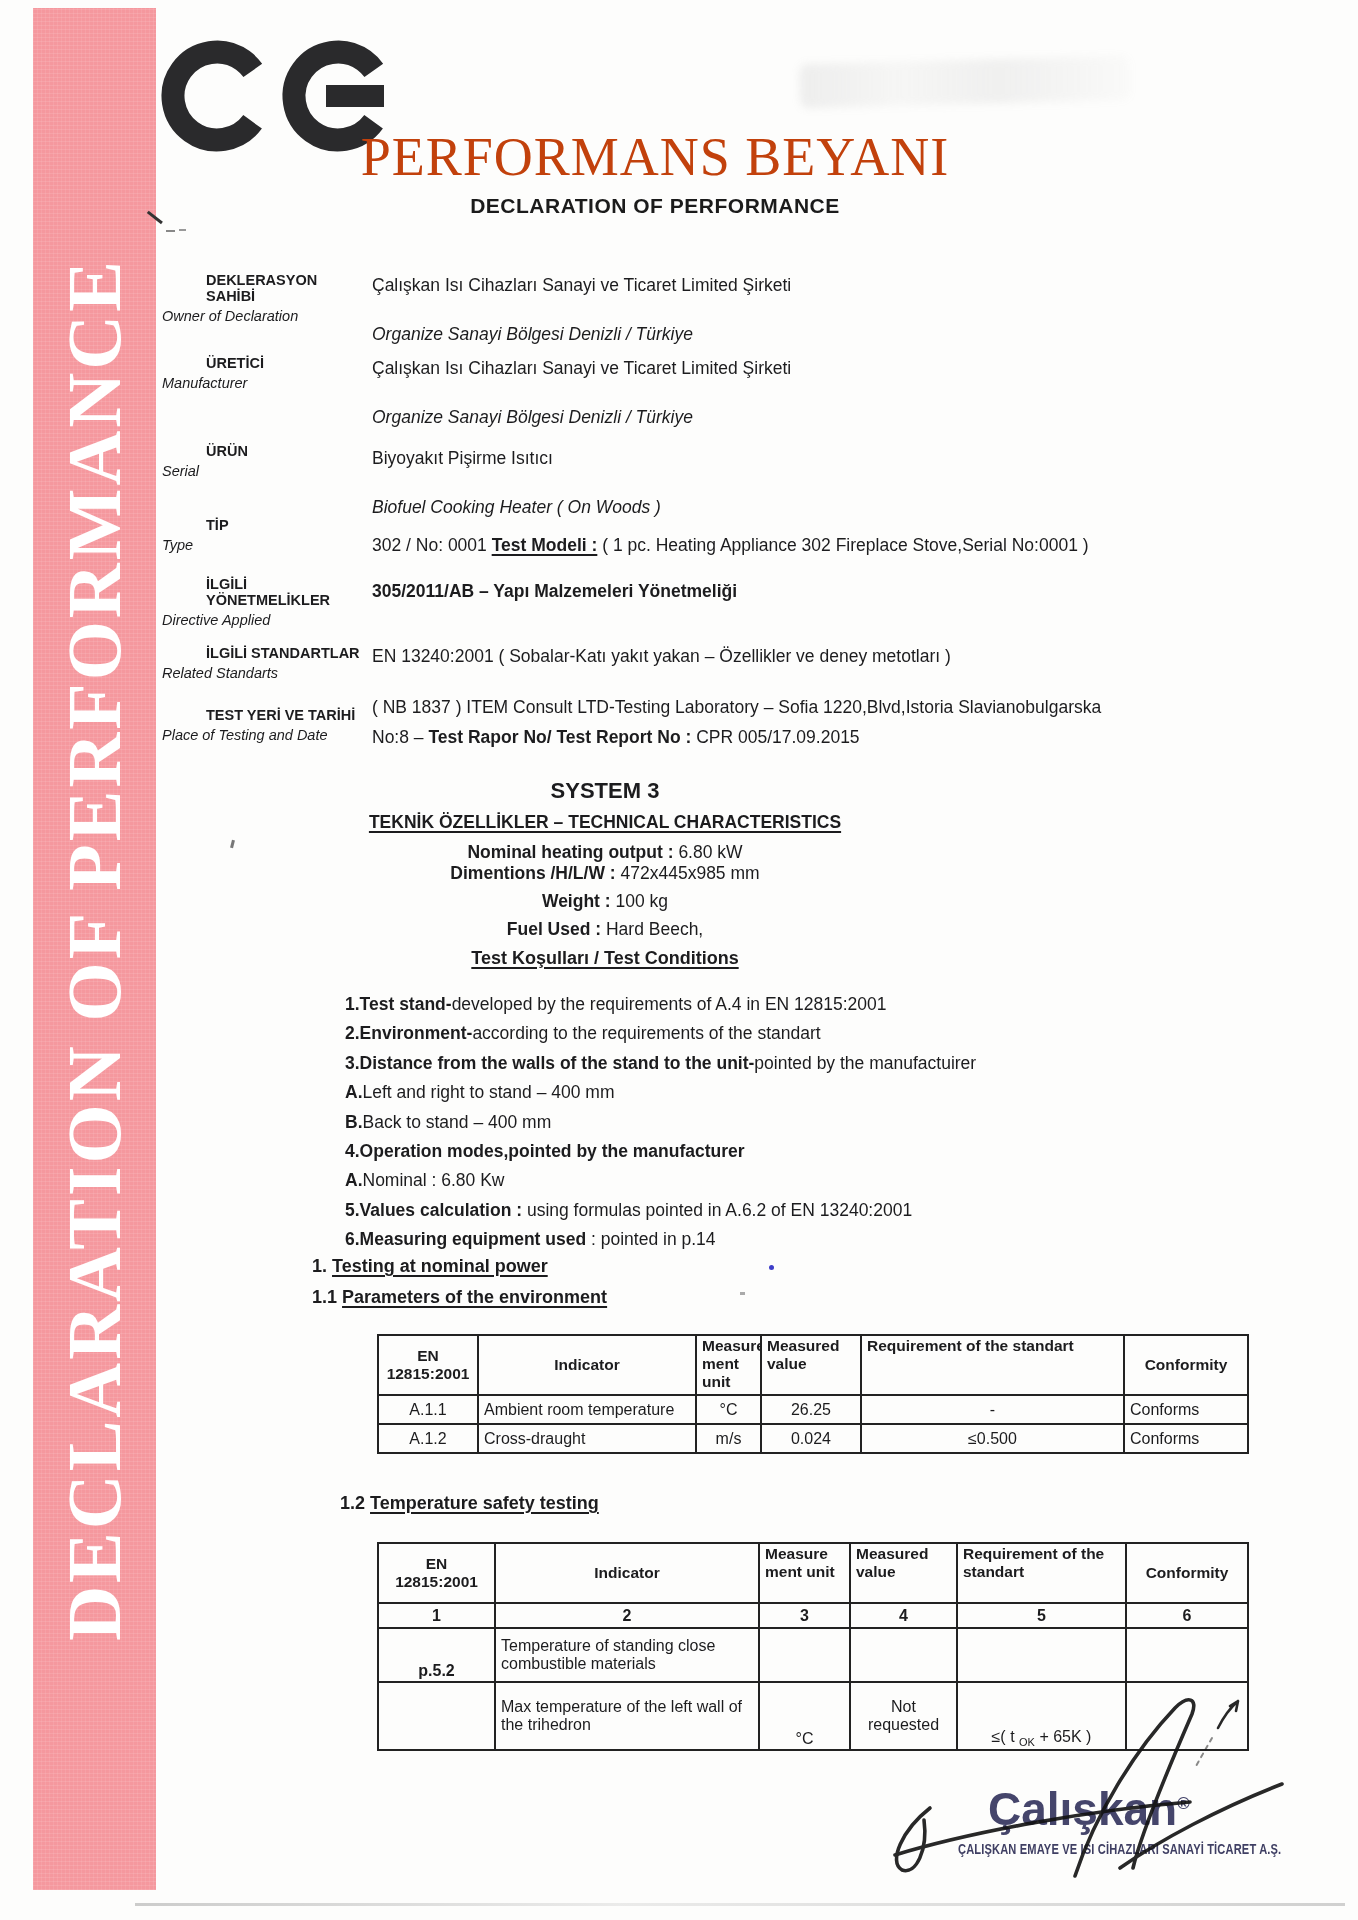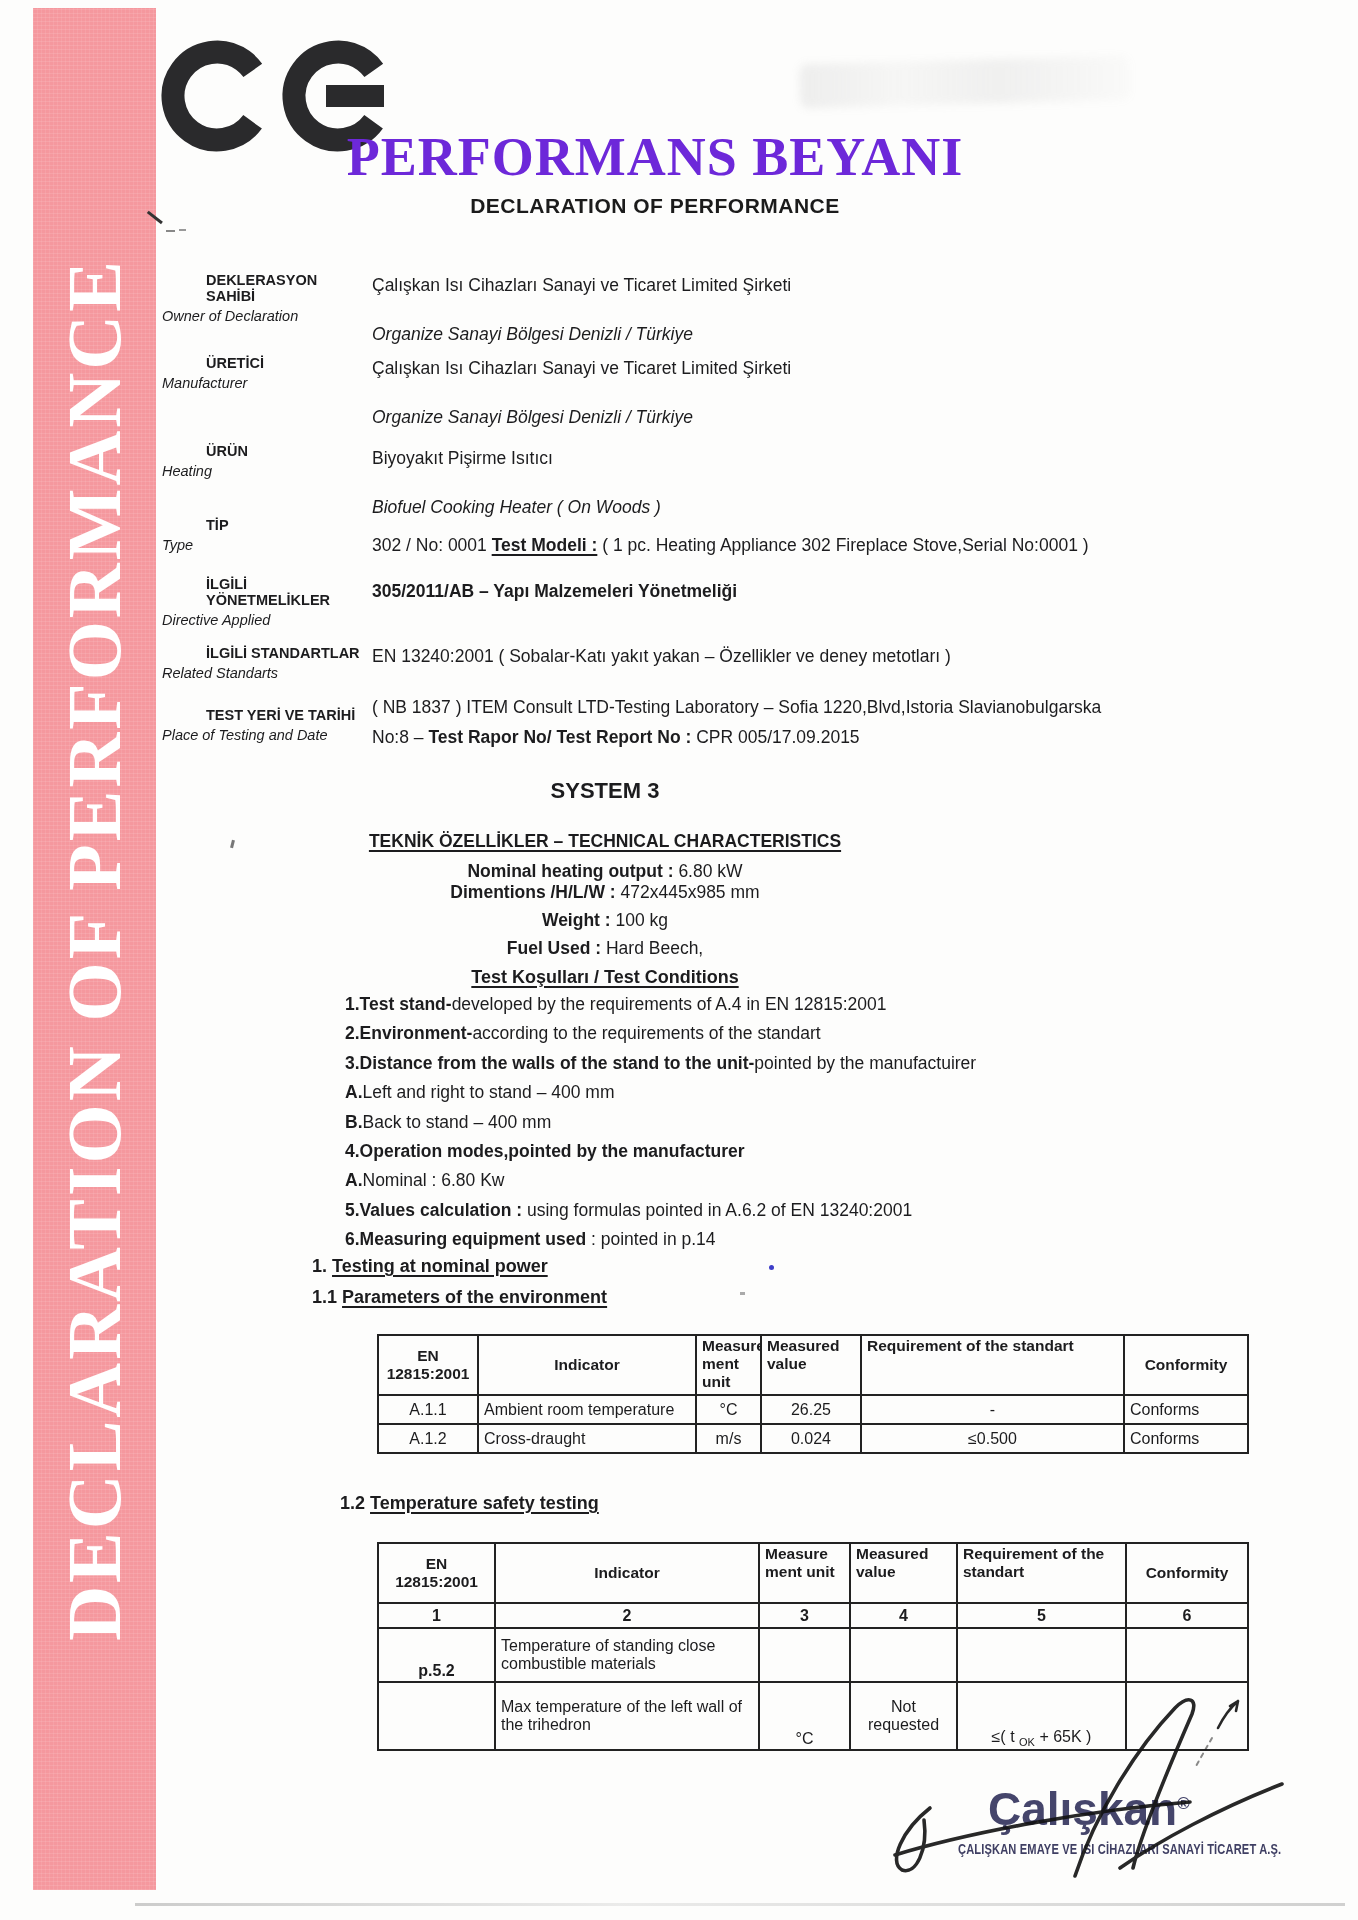--- a/index.html
+++ b/index.html
@@ -25,21 +25,21 @@
     font-weight:bold;font-size:76px;letter-spacing:3px;color:#ffffff;
   }
 
   
   .ce{left:160px;top:34px;}
 
   
   .title-wrap{left:180px;top:126px;width:950px;text-align:center;}
   .doc-title{
     font-family:"Liberation Serif","DejaVu Serif",serif;
-    font-weight:bold;font-size:54px;letter-spacing:1px;color:#6d28d9;
+    font-weight:normal;font-size:54px;letter-spacing:1px;color:#c2410c;
   }
   .doc-subtitle{font-weight:bold;font-size:21px;letter-spacing:.5px;margin-top:6px;color:#1b1b1b;}
 
   .ghost{
     left:800px;top:60px;width:330px;height:44px;border-radius:8px;
     transform:rotate(-1.5deg);
     background:linear-gradient(90deg, rgba(150,150,150,.30), rgba(120,120,120,.10) 30%, rgba(150,150,150,.26) 60%, rgba(170,170,170,.08));
     filter:blur(4px);opacity:.5;
   }
 
@@ -125,21 +125,21 @@
     <div class="lbl-tr">ÜRETİCİ</div>
     <div class="lbl-en">Manufacturer</div>
   </div>
   <div class="abs val" style="top:353px">
     <div>Çalışkan Isı Cihazları Sanayi ve Ticaret Limited Şirketi</div>
     <div class="italic">Organize Sanayi Bölgesi Denizli / Türkiye</div>
   </div>
 
   <div class="abs lbl" style="top:443px">
     <div class="lbl-tr">ÜRÜN</div>
-    <div class="lbl-en">Heating</div>
+    <div class="lbl-en">Serial</div>
   </div>
   <div class="abs val" style="top:443px">
     <div>Biyoyakıt Pişirme Isıtıcı</div>
     <div class="italic">Biofuel Cooking Heater ( On Woods )</div>
   </div>
 
   <div class="abs lbl" style="top:517px">
     <div class="lbl-tr">TİP</div>
     <div class="lbl-en">Type</div>
   </div>
@@ -163,21 +163,21 @@
     <div class="lbl-tr">TEST YERİ VE TARİHİ</div>
     <div class="lbl-en">Place of Testing and Date</div>
   </div>
   <div class="abs val" style="top:692px">
     <div>( NB 1837 ) ITEM Consult LTD-Testing  Laboratory – Sofia 1220,Blvd,Istoria Slavianobulgarska</div>
     <div><span> No:8 – </span><span class="b">Test Rapor No/ Test Report No :</span><span> CPR 005/17.09.2015</span></div>
   </div>
 
   <div class="abs sysblock" style="top:778px">
     <div class="sys-h">SYSTEM 3</div>
-    <div class="tech-h u" style="margin-top:27px">TEKNİK ÖZELLİKLER – TECHNICAL CHARACTERISTICS</div>
+    <div class="tech-h u" style="margin-top:8px">TEKNİK ÖZELLİKLER – TECHNICAL CHARACTERISTICS</div>
     <div class="spec" style="margin-top:9px"><span class="b">Nominal heating output :</span><span> 6.80 kW</span></div>
     <div class="spec" style=""><span class="b">Dimentions /H/L/W :</span><span> 472x445x985 mm</span></div>
     <div class="spec" style="margin-top:7px"><span class="b">Weight :</span><span> 100 kg</span></div>
     <div class="spec" style="margin-top:7px"><span class="b">Fuel Used :</span><span> Hard Beech,</span></div>
     <div class="cond-h u" style="margin-top:8px">Test Koşulları / Test Conditions</div>
   </div>
 
   <div class="abs conds">
     <div><span class="b">1.Test stand-</span><span>developed by the requirements of A.4 in EN 12815:2001</span></div>
     <div><span class="b">2.Environment-</span><span>according to the requirements of the standart</span></div>

